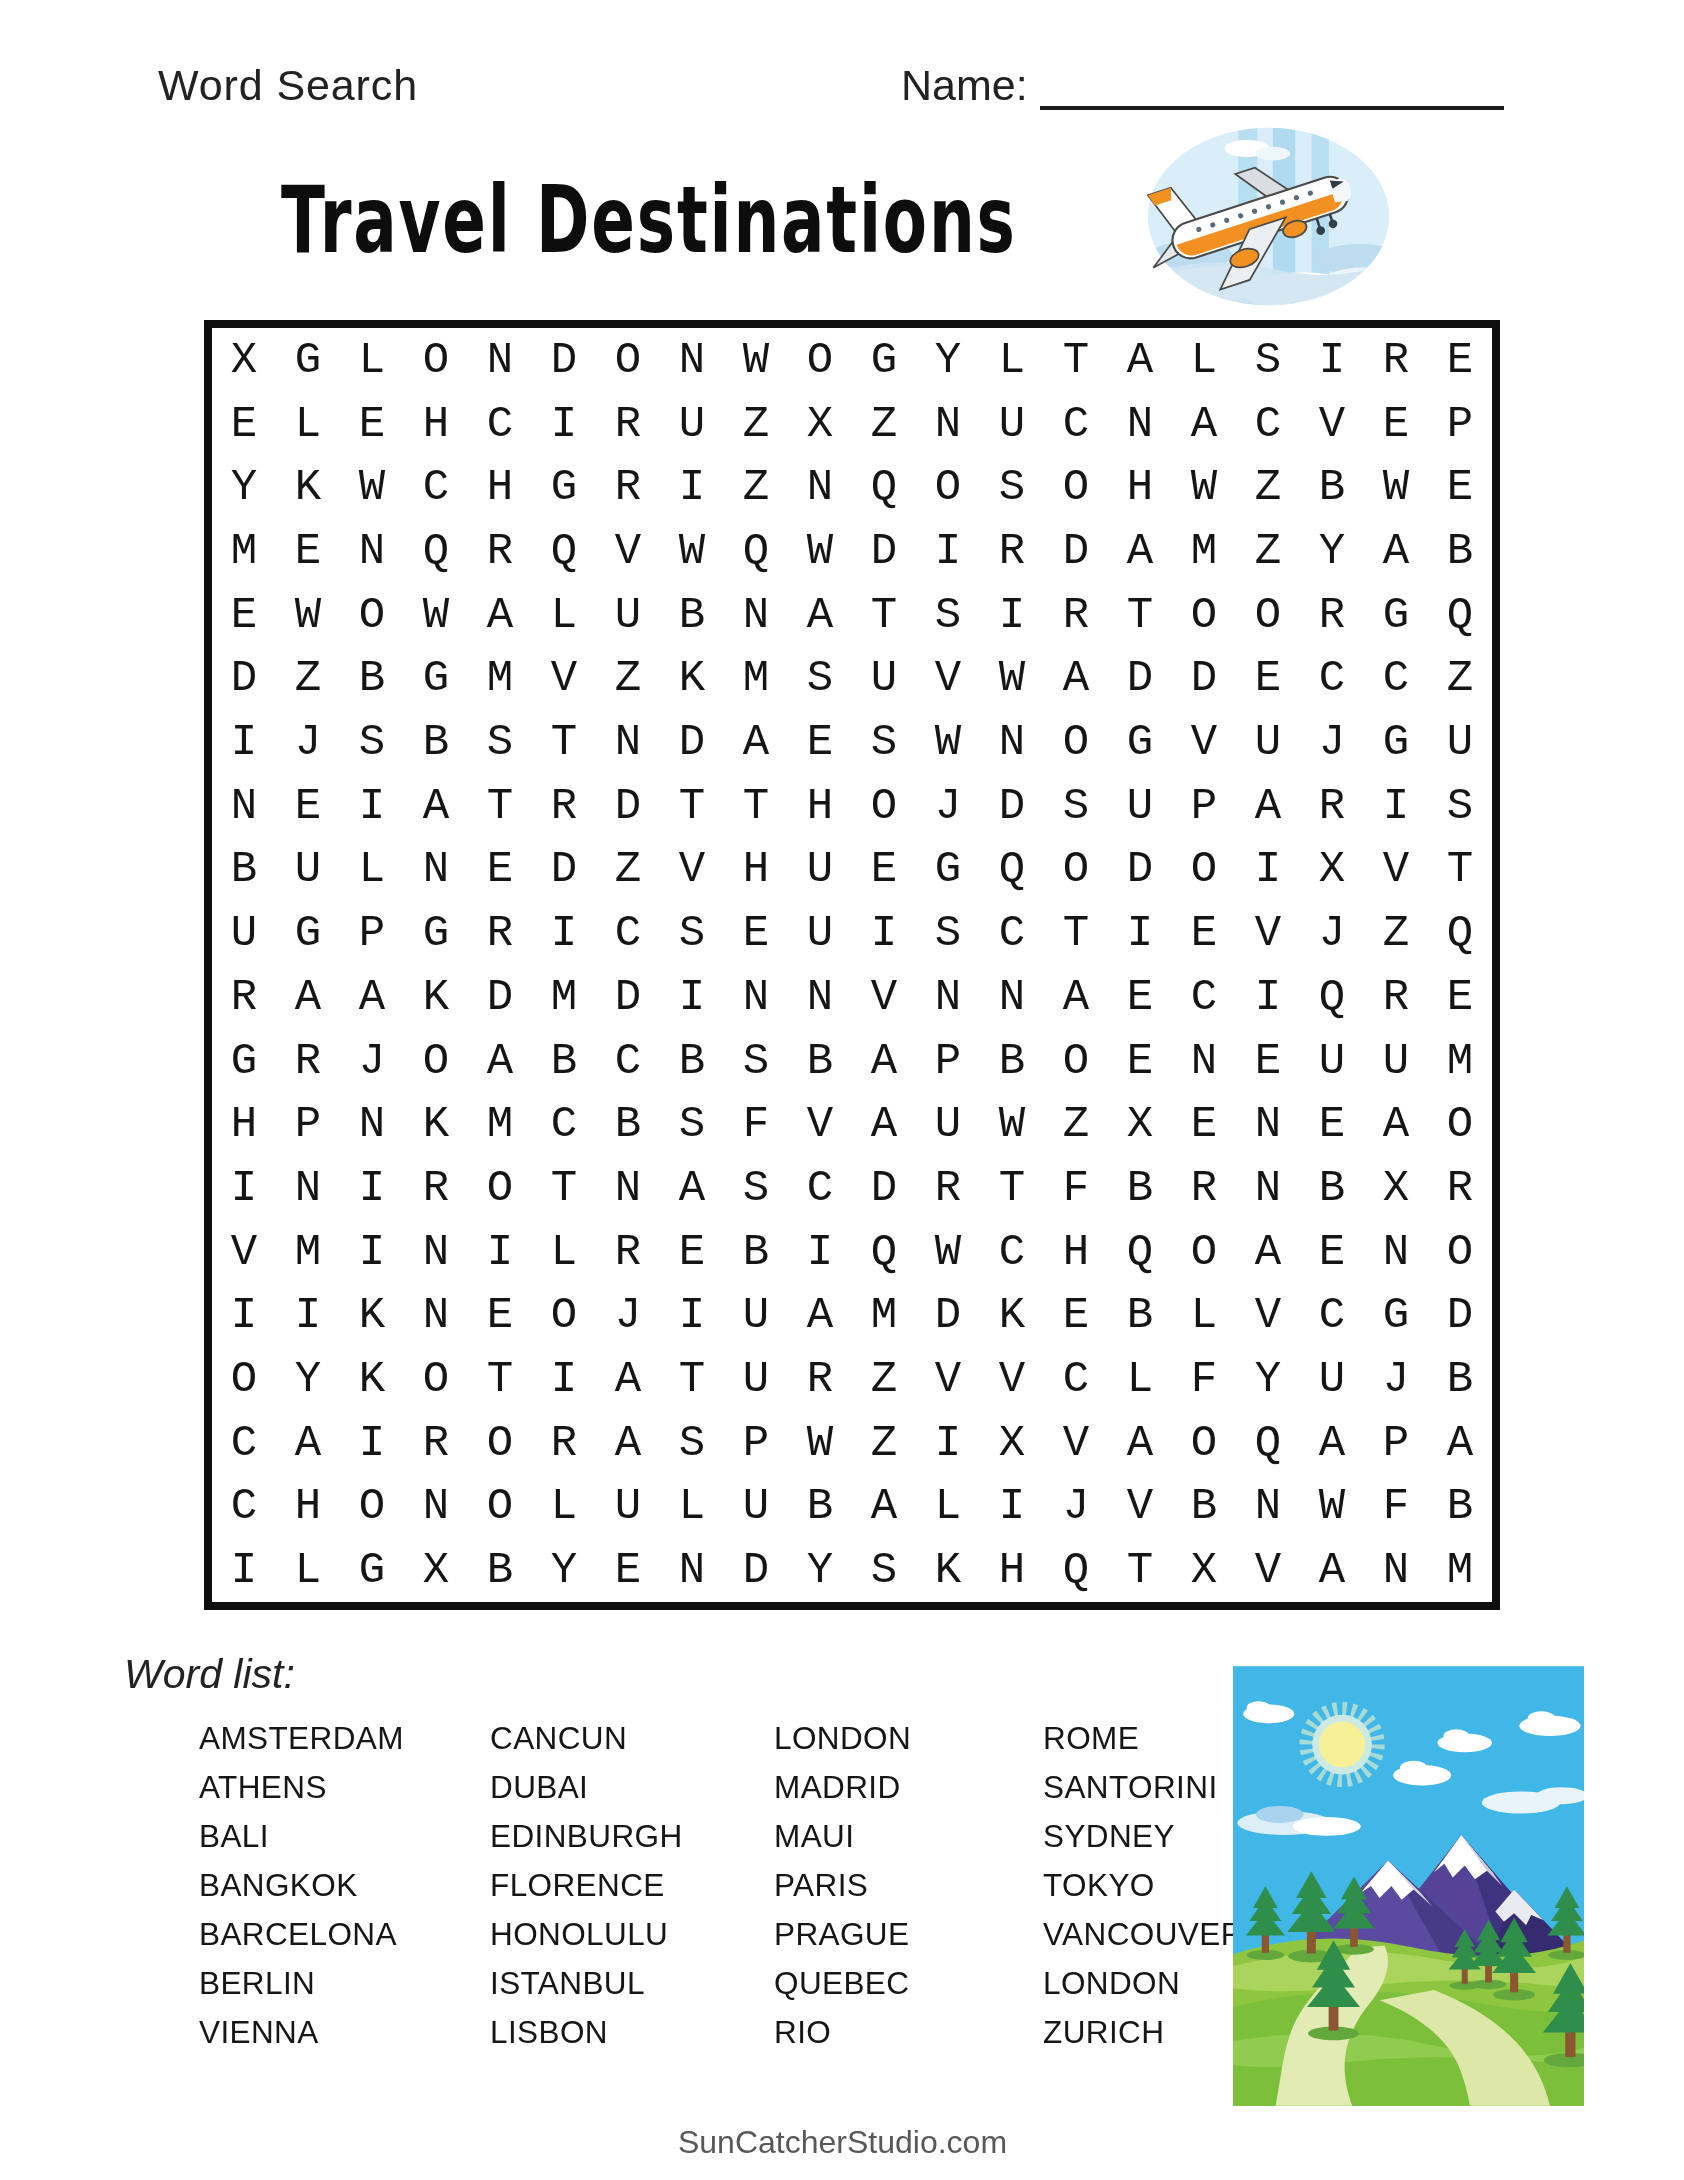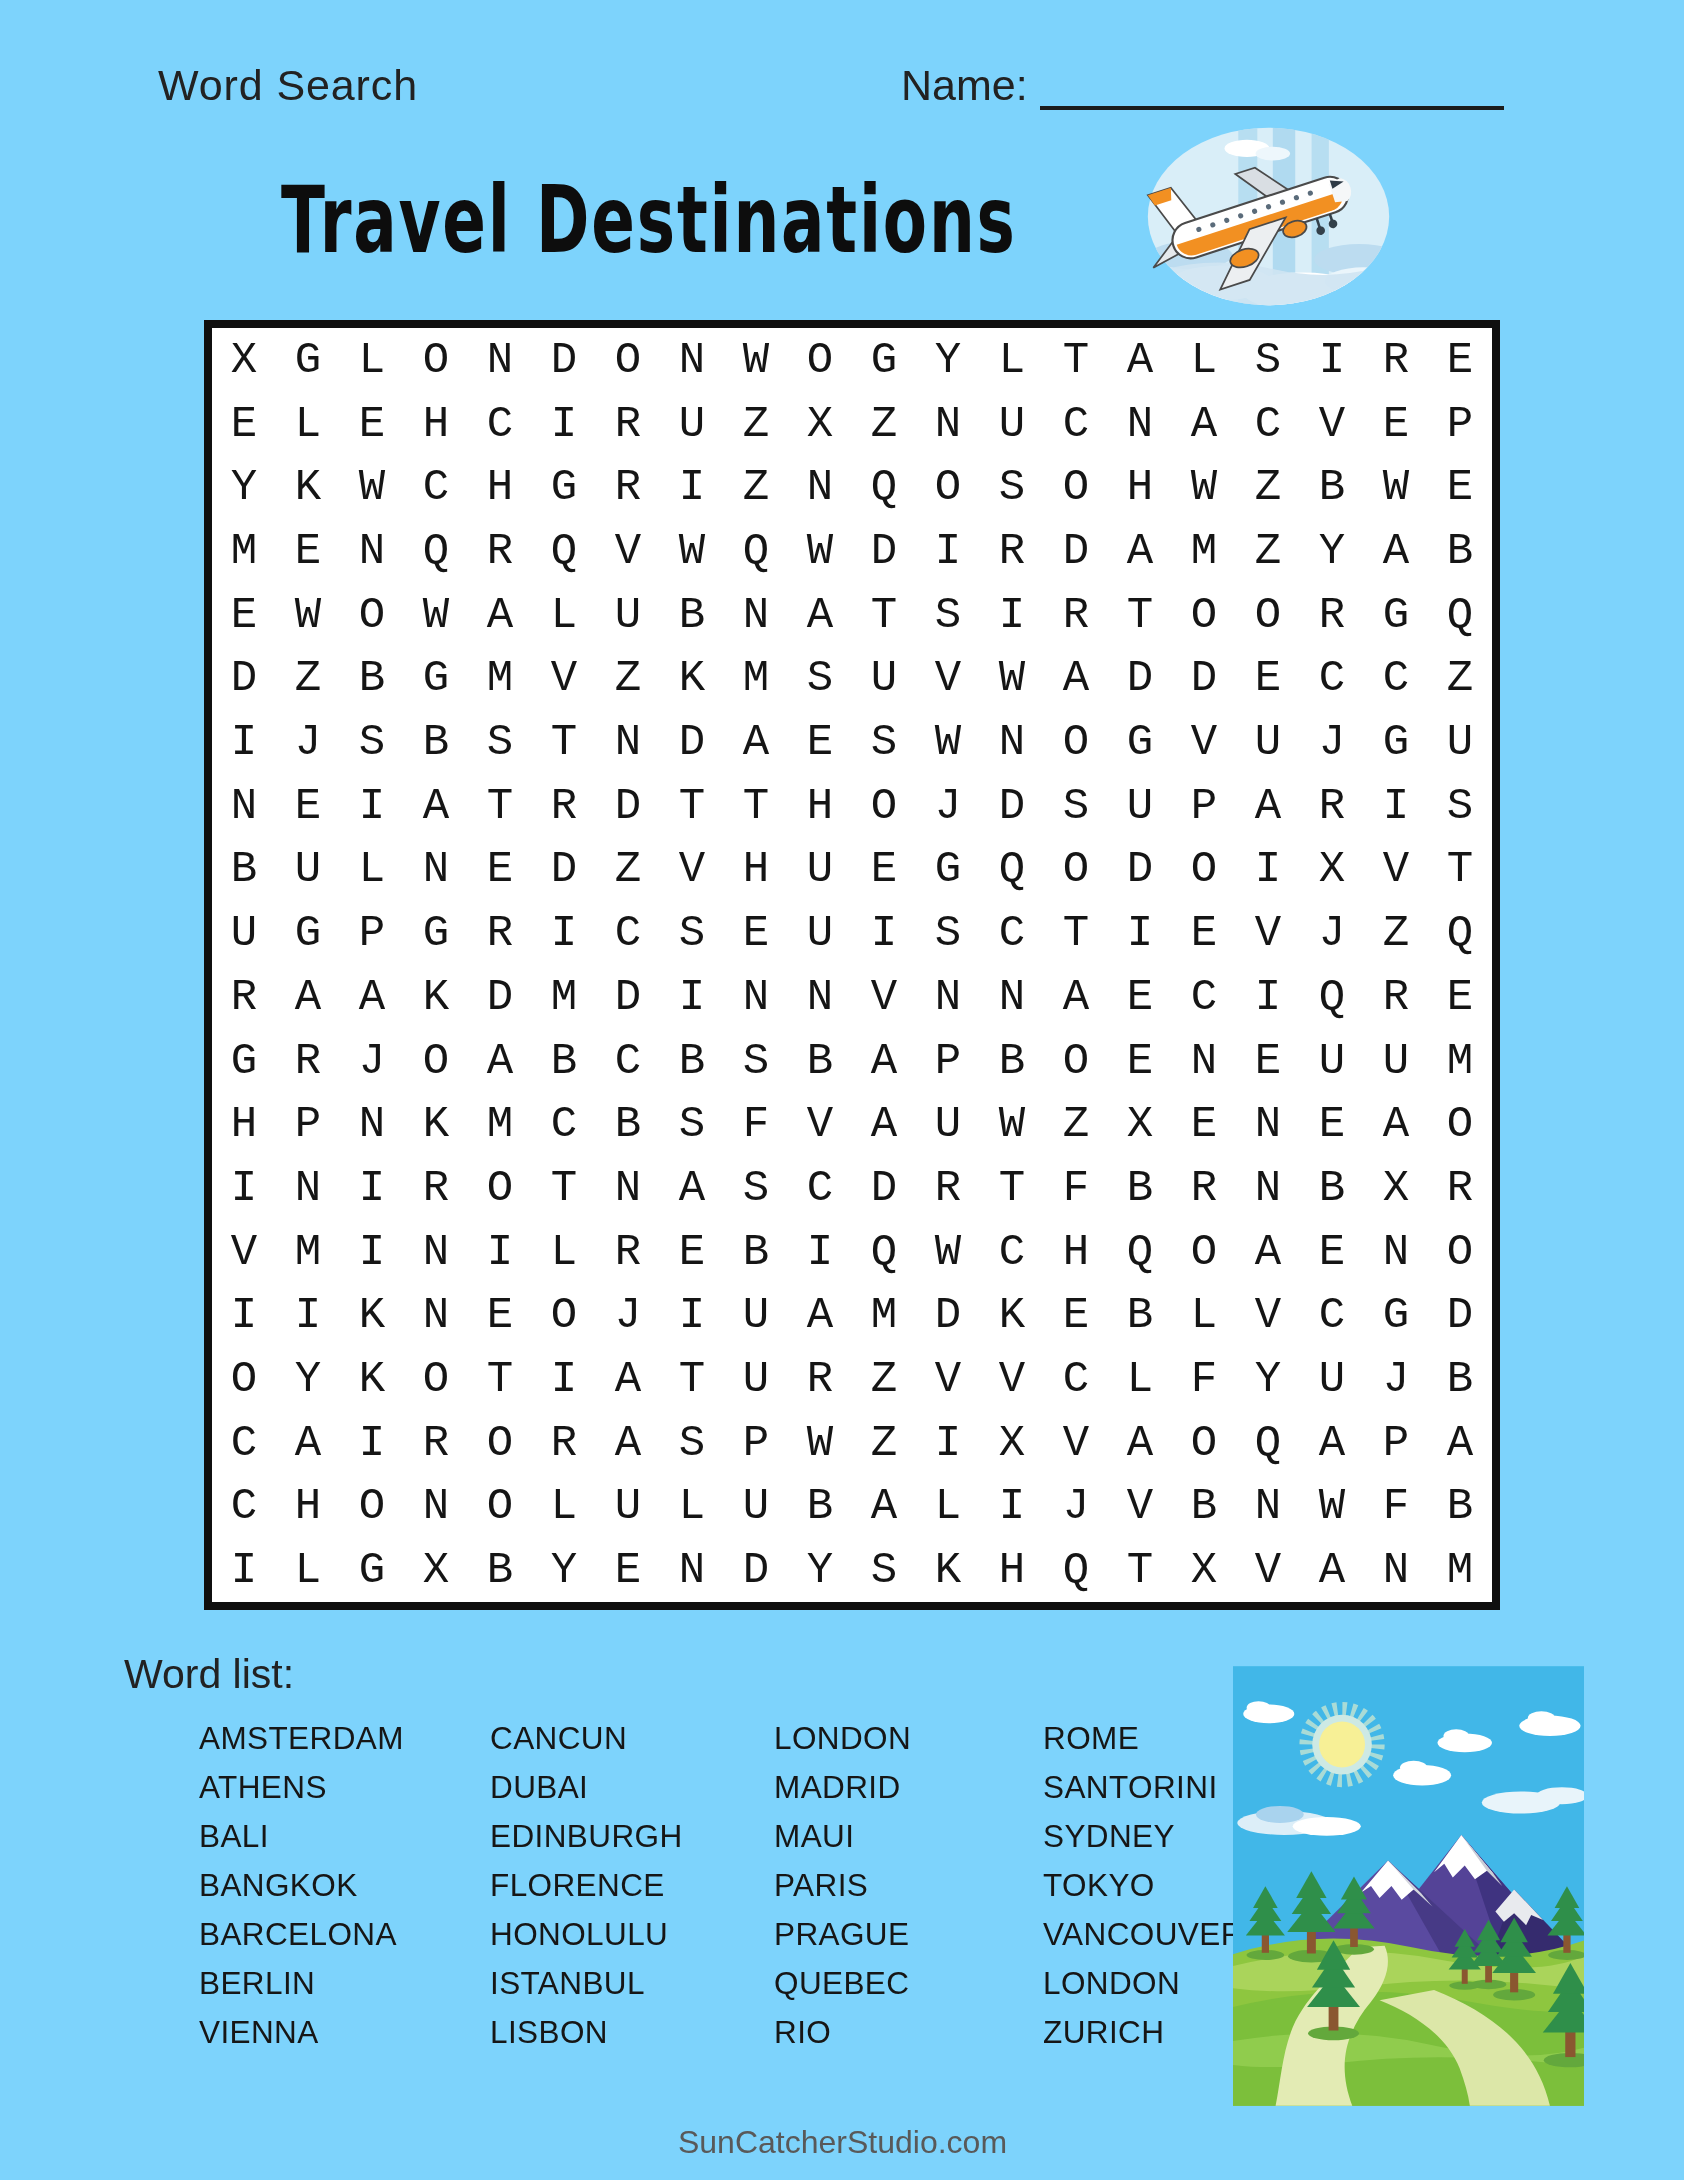--- a/index.html
+++ b/index.html
@@ -1,17 +1,17 @@
 <!DOCTYPE html>
 <html style="font-size:13.6px"><head>
 <meta charset="utf-8">
 <style>
   html,body{margin:0;padding:0;background:#e8e8e8;}
   .page{
-    position:relative;width:1685px;height:2181px;background:#7dd3fc;
+    position:relative;width:1685px;height:2181px;background:#ffffff;
     font-family:"Liberation Sans",sans-serif;color:#1a1a1a;overflow:hidden;
     margin:0 auto;
   }
   
   .ws-label{position:absolute;left:158px;top:61px;font-size:43px;letter-spacing:0.9px;color:#222;}
   .name-block{position:absolute;left:901px;top:61px;font-size:43px;color:#222;white-space:nowrap;}
   .name-line{display:inline-block;width:464px;height:43px;border-bottom:4.3px solid #1c1c1c;margin-left:12px;vertical-align:bottom;}
   
   .title{
     position:absolute;left:281px;top:167px;
@@ -24,21 +24,21 @@
   .grid-box{
     position:absolute;left:204px;top:320px;width:1296px;height:1290px;
     border:8.5px solid #0f0f0f;box-sizing:border-box;background:#fff;
     display:grid;grid-template-columns:repeat(20,1fr);grid-template-rows:repeat(20,1fr);
   }
   .cell{
     display:flex;align-items:center;justify-content:center;
     font-family:"Liberation Mono",monospace;font-size:44px;color:#151515;
   }
   
-  .wl-label{position:absolute;left:124px;top:1651px;font-size:41px;color:#222;}
+  .wl-label{position:absolute;left:124px;top:1651px;font-size:41px;color:#222;font-style:italic;}
   .wl-grid{
     position:absolute;left:159px;top:1714px;width:1065px;
     display:grid;grid-template-columns:291px 284px 269px 256px;margin-left:40px;
   }
   .wl-col{display:flex;flex-direction:column;}
   .word{font-size:31.5px;line-height:49px;letter-spacing:0.4px;color:#161616;}
   
   .landscape{position:absolute;left:1233px;top:1666px;width:351px;height:440px;}
   
   .footer{position:absolute;left:0;top:2124px;width:100%;text-align:center;font-size:32px;color:#595959;}

